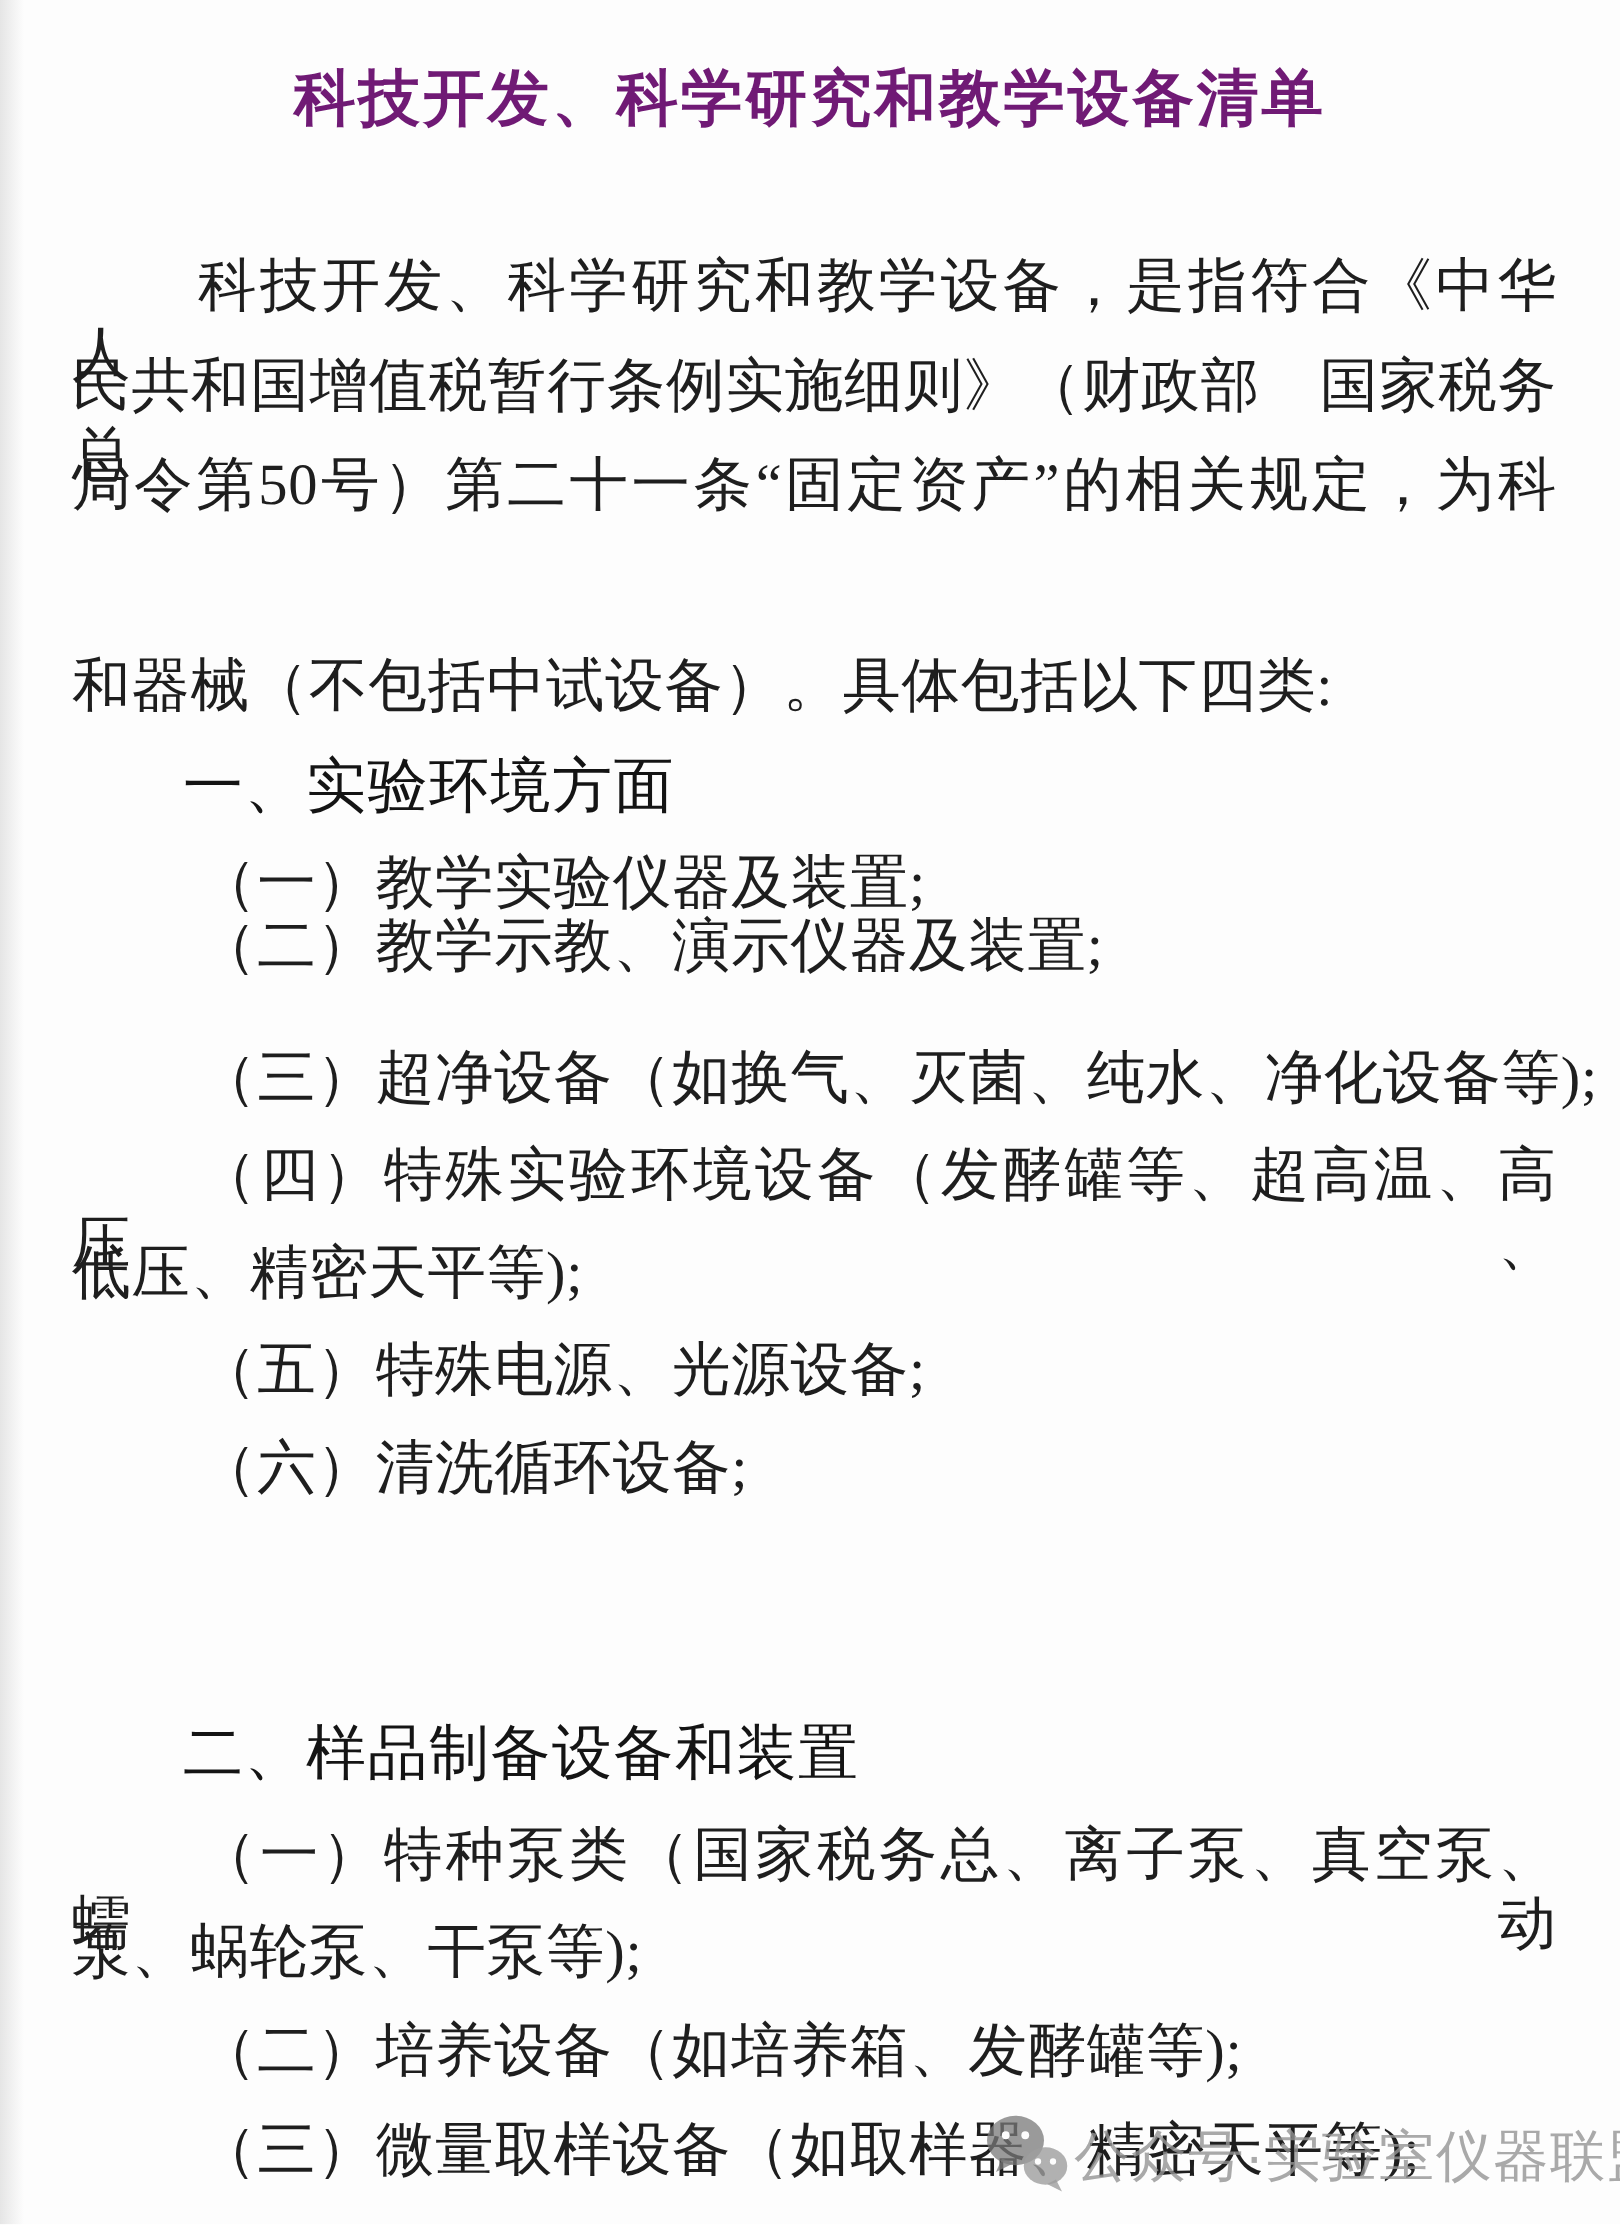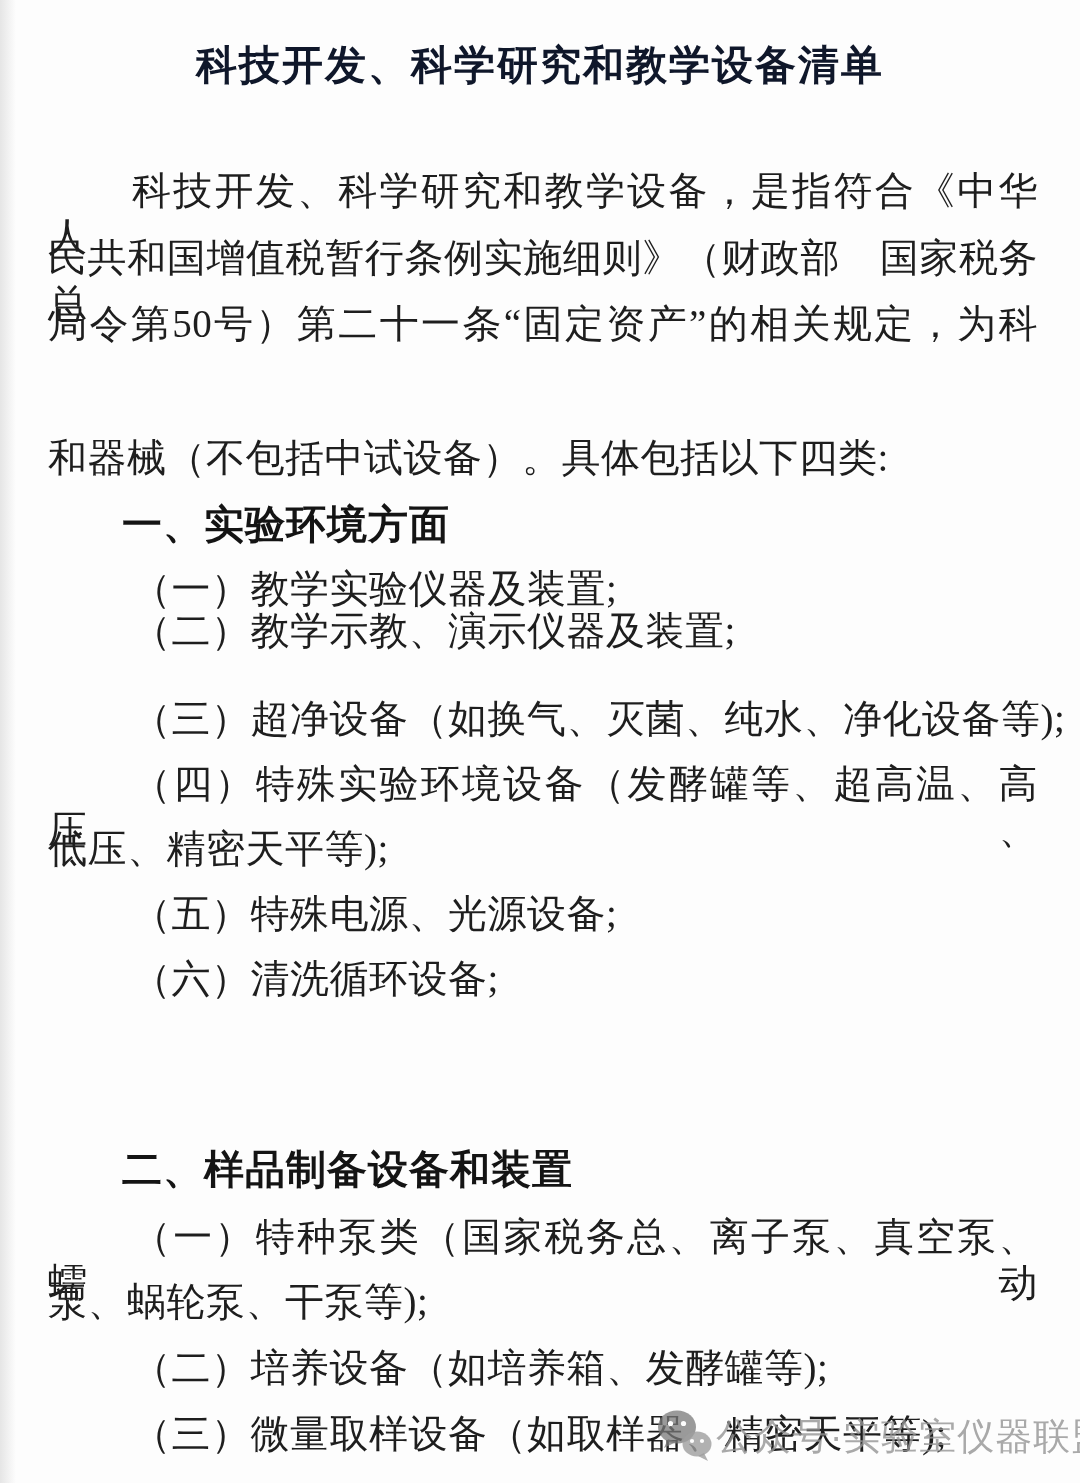--- a/index.html
+++ b/index.html
@@ -15,38 +15,38 @@
   
   .edge-shade {
     position: absolute; left: 0; top: 0; width: 16px; height: 100%;
     background: linear-gradient(to right, rgba(185,185,185,0.35), rgba(255,255,255,0));
     pointer-events: none;
   }
   .doc-title {
     position: absolute; top: 38px; left: 0; width: 1080px;
     text-align: center;
     font-size: 41px; font-weight: 700; letter-spacing: 2px;
-    color: #0f172a;
+    color: #701a75;
   }
   .ln {
     position: absolute; left: 48px; width: 990px;
     font-size: 39px; line-height: 46px;
     letter-spacing: 0.5px;
     white-space: nowrap;
   }
   .just {
     white-space: normal;
     text-align: justify;
     text-align-last: justify;
   }
   .ind { text-indent: 84px; }
   .hd {
     left: 122px; width: 916px;
     font-family: "Liberation Sans", "DejaVu Sans", sans-serif;
-    font-weight: 700; font-size: 40px; letter-spacing: 1px;
+    font-weight: 400; font-size: 40px; letter-spacing: 1px;
     color: #141414;
     white-space: nowrap;
   }
   .watermark {
     position: absolute; left: 656px; top: 1406px;
     display: flex; align-items: center;
     pointer-events: none;
   }
   .wm-text {
     font-family: "Liberation Sans", "DejaVu Sans", sans-serif;

